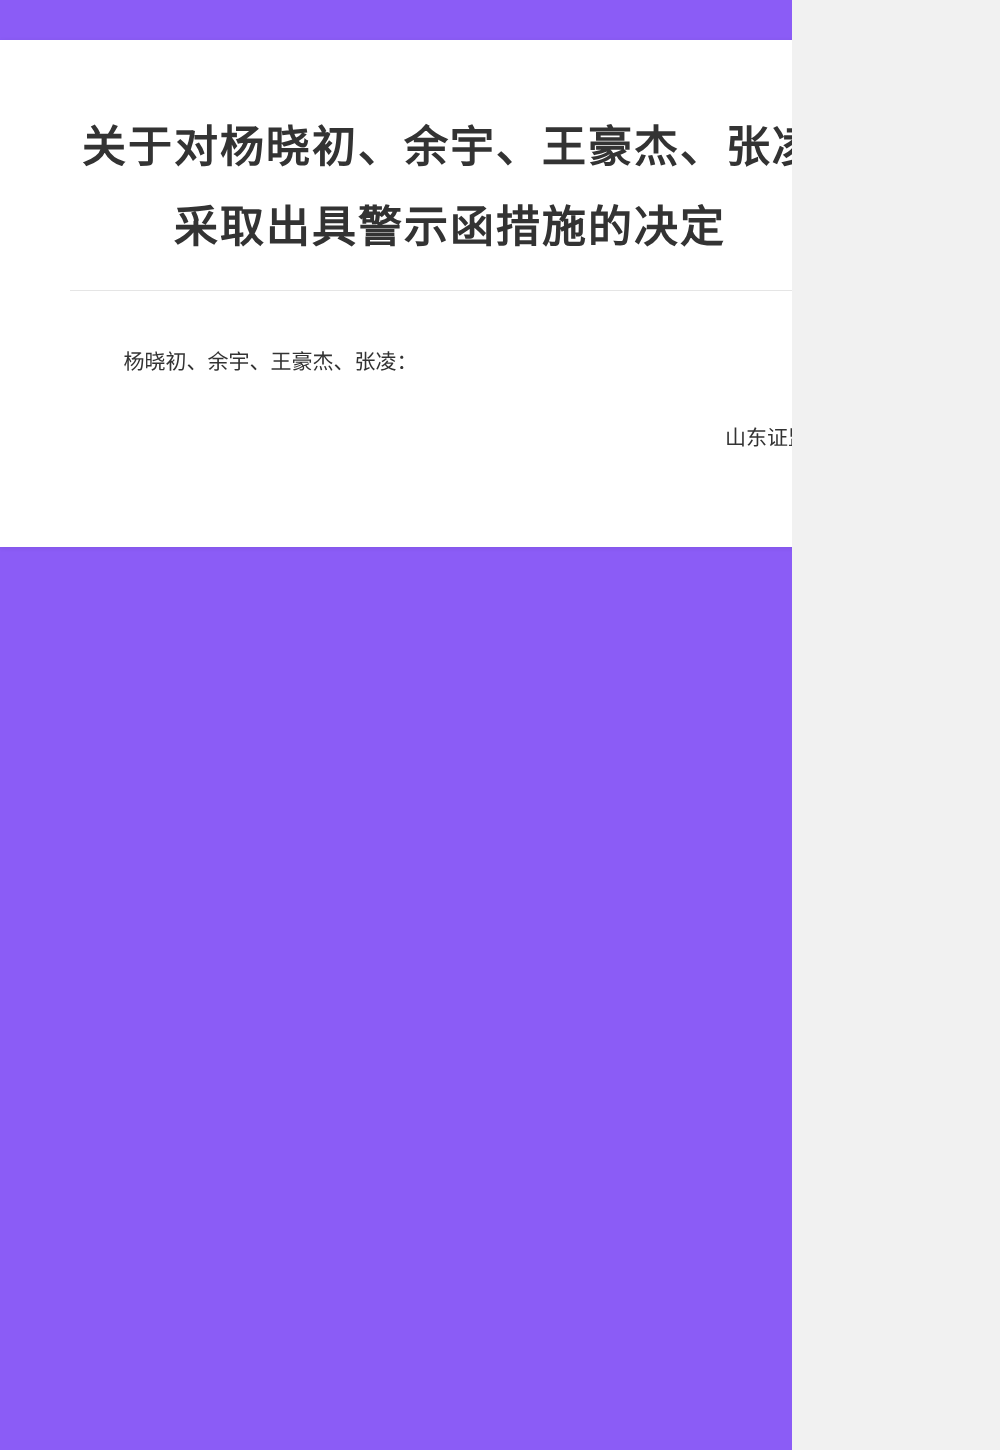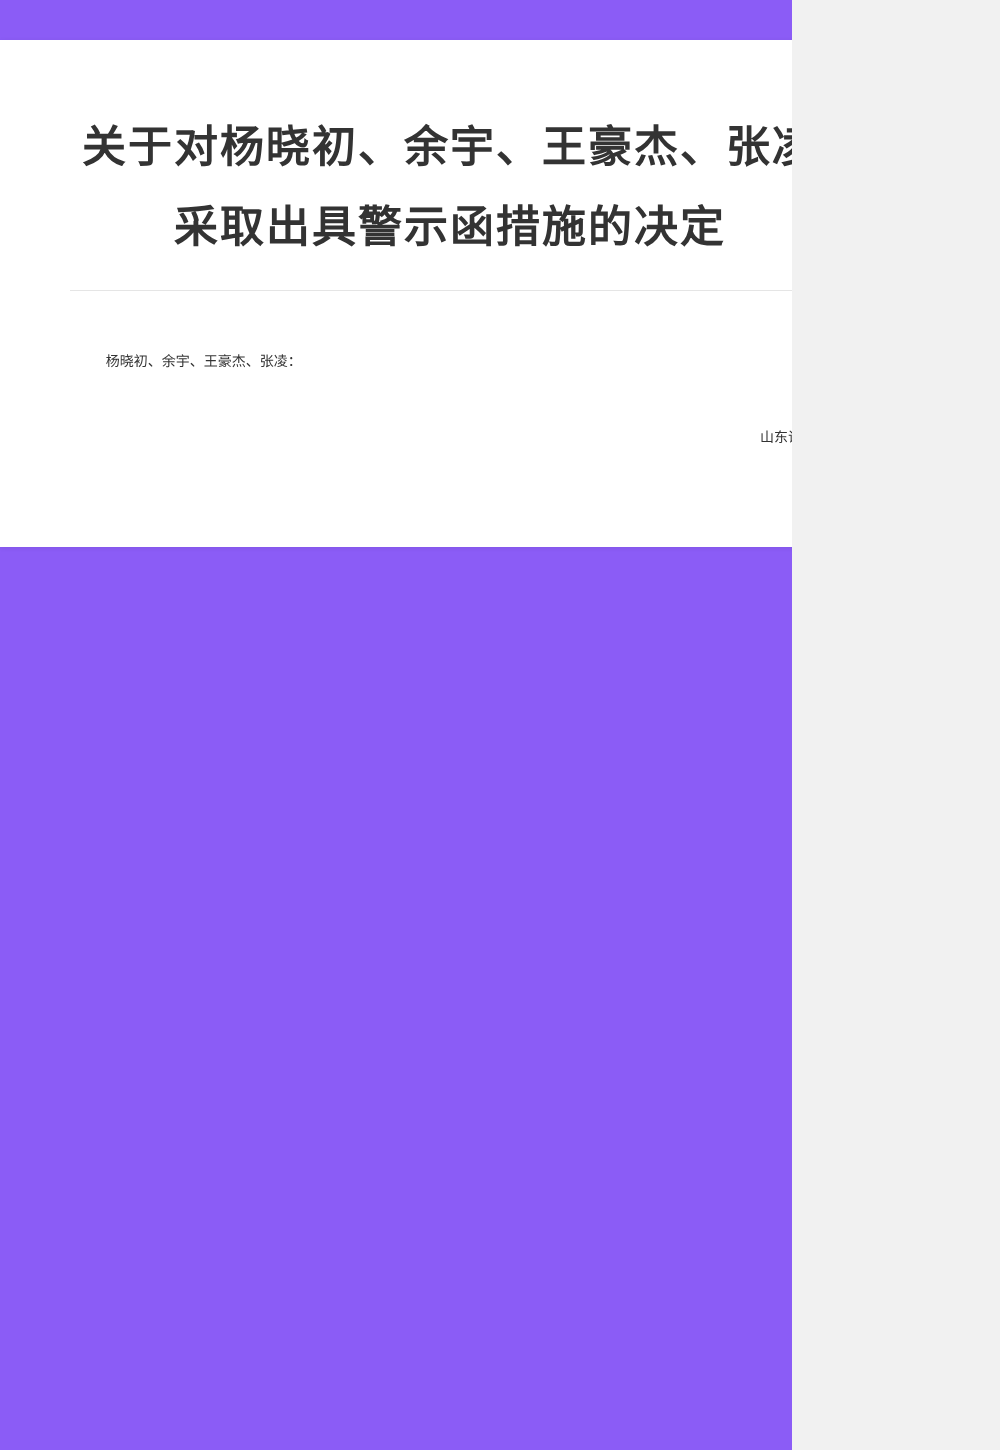--- a/index.html
+++ b/index.html
@@ -32,21 +32,21 @@
     text-align: center;
     color: #333333;
   }
   .divider {
     border: none;
     border-top: 1px solid #e5e5e5;
     height: 0;
     margin: 22px 0 0 0;
   }
   .content p {
-    font-size: 14px;
+    font-size: 21px;
     line-height: 42px;
     color: #333333;
     margin: 28px 0;
     text-align: justify;
     text-justify: inter-ideograph;
     text-indent: 2.55em;
     word-break: break-all;
   }
   .content p.salutation {
     margin: 50px 0 28px 0;

